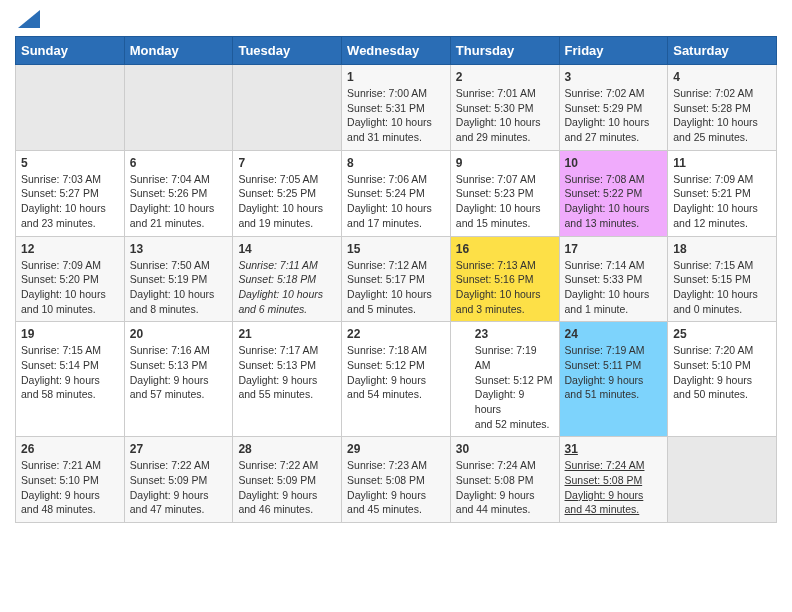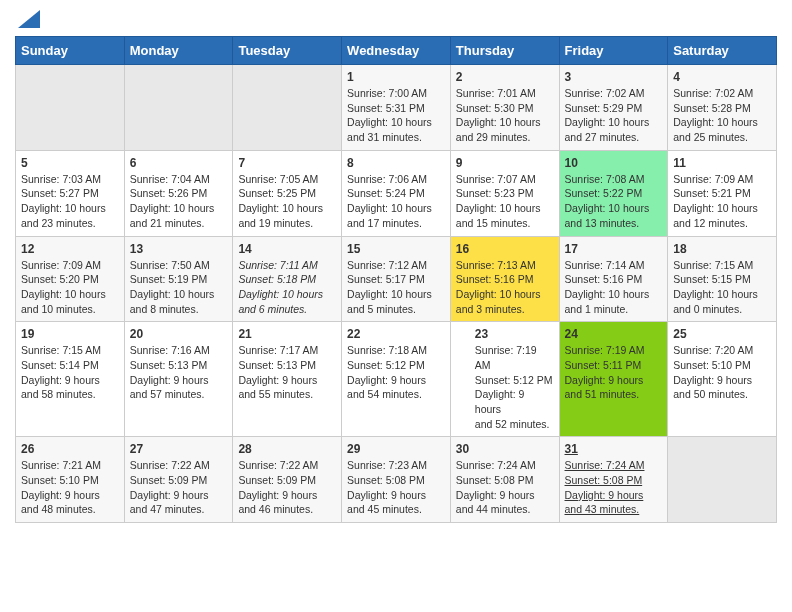--- a/index.html
+++ b/index.html
@@ -161,21 +161,21 @@
 Daylight: 10 hours
 and 19 minutes.</span></td>
           <td style="background: rgb(255, 255, 255);"><span class="day-num">8</span><span class="day-info" style="white-space: pre-line;">Sunrise: 7:06 AM
 Sunset: 5:24 PM
 Daylight: 10 hours
 and 17 minutes.</span></td>
           <td style="background: rgb(255, 255, 255);"><span class="day-num">9</span><span class="day-info" style="white-space: pre-line;">Sunrise: 7:07 AM
 Sunset: 5:23 PM
 Daylight: 10 hours
 and 15 minutes.</span></td>
-          <td style="background: #86efac;"><span class="day-num">10</span><span class="day-info" style="white-space: pre-line;">Sunrise: 7:08 AM
+          <td style="background: #f0abfc;"><span class="day-num">10</span><span class="day-info" style="white-space: pre-line;">Sunrise: 7:08 AM
 Sunset: 5:22 PM
 Daylight: 10 hours
 and 13 minutes.</span></td>
           <td style="background: rgb(255, 255, 255);"><span class="day-num">11</span><span class="day-info" style="white-space: pre-line;">Sunrise: 7:09 AM
 Sunset: 5:21 PM
 Daylight: 10 hours
 and 12 minutes.</span></td>
         </tr>
         <tr>
           <td style="background: rgb(247, 247, 247);"><span class="day-num">12</span><span class="day-info" style="white-space: pre-line;">Sunrise: 7:09 AM
@@ -192,21 +192,21 @@
 and 6 minutes.</span></td>
           <td style="background: rgb(247, 247, 247);"><span class="day-num">15</span><span class="day-info" style="white-space: pre-line;">Sunrise: 7:12 AM
 Sunset: 5:17 PM
 Daylight: 10 hours
 and 5 minutes.</span></td>
           <td style="background: #fde047;"><span class="day-num">16</span><span class="day-info" style="white-space: pre-line;">Sunrise: 7:13 AM
 Sunset: 5:16 PM
 Daylight: 10 hours
 and 3 minutes.</span></td>
           <td style="background: rgb(247, 247, 247);"><span class="day-num">17</span><span class="day-info" style="white-space: pre-line;">Sunrise: 7:14 AM
-Sunset: 5:16 PM
+Sunset: 5:33 PM
 Daylight: 10 hours
 and 1 minute.</span></td>
           <td style="background: rgb(247, 247, 247);"><span class="day-num">18</span><span class="day-info" style="white-space: pre-line;">Sunrise: 7:15 AM
 Sunset: 5:15 PM
 Daylight: 10 hours
 and 0 minutes.</span></td>
         </tr>
         <tr>
           <td style="background: rgb(255, 255, 255);"><span class="day-num">19</span><span class="day-info" style="white-space: pre-line;">Sunrise: 7:15 AM
 Sunset: 5:14 PM
@@ -221,21 +221,21 @@
 Daylight: 9 hours
 and 55 minutes.</span></td>
           <td style="background: rgb(255, 255, 255);"><span class="day-num">22</span><span class="day-info" style="white-space: pre-line;">Sunrise: 7:18 AM
 Sunset: 5:12 PM
 Daylight: 9 hours
 and 54 minutes.</span></td>
           <td style="background: rgb(255, 255, 255); padding-left: 24px;"><span class="day-num">23</span><span class="day-info" style="white-space: pre-line;">Sunrise: 7:19 AM
 Sunset: 5:12 PM
 Daylight: 9 hours
 and 52 minutes.</span></td>
-          <td style="background: #84cc16;"><span class="day-num">24</span><span class="day-info" style="white-space: pre-line;">Sunrise: 7:19 AM
+          <td style="background: #7dd3fc;"><span class="day-num">24</span><span class="day-info" style="white-space: pre-line;">Sunrise: 7:19 AM
 Sunset: 5:11 PM
 Daylight: 9 hours
 and 51 minutes.</span></td>
           <td style="background: rgb(255, 255, 255);"><span class="day-num">25</span><span class="day-info" style="white-space: pre-line;">Sunrise: 7:20 AM
 Sunset: 5:10 PM
 Daylight: 9 hours
 and 50 minutes.</span></td>
         </tr>
         <tr>
           <td style="background: rgb(247, 247, 247);"><span class="day-num">26</span><span class="day-info" style="white-space: pre-line;">Sunrise: 7:21 AM

